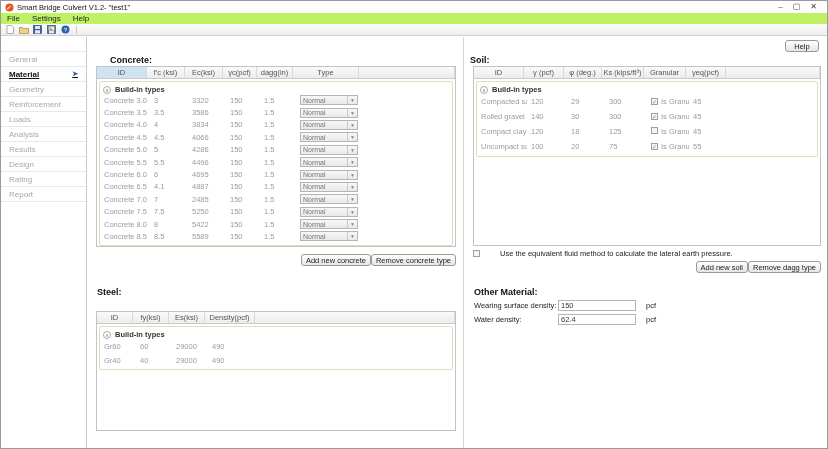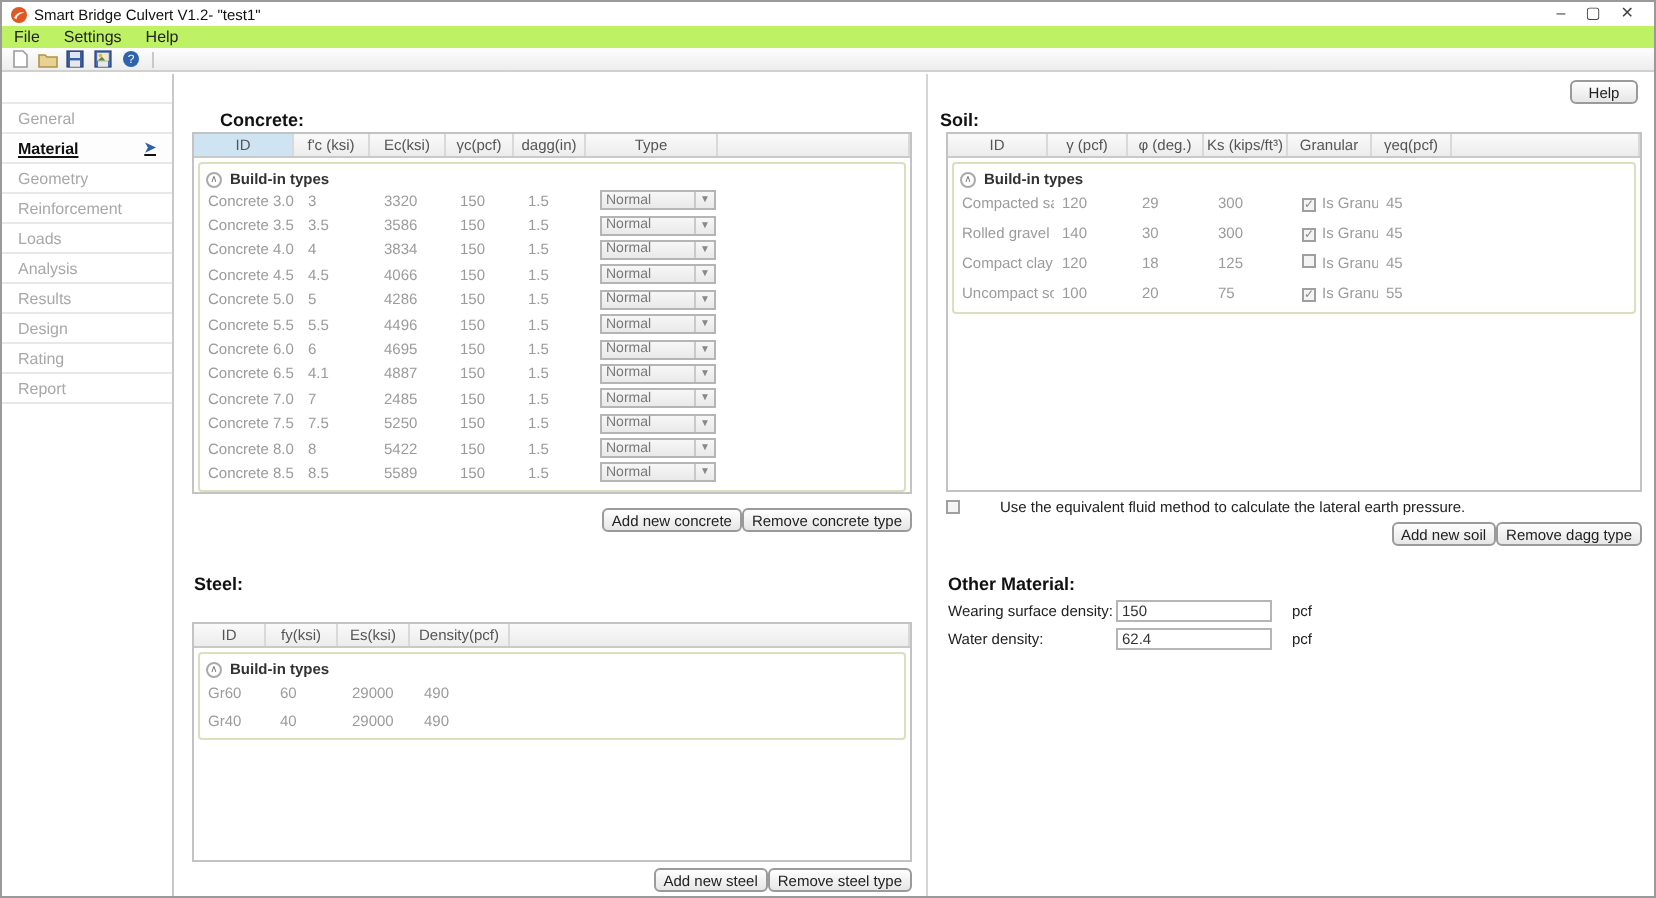--- a/index.html
+++ b/index.html
@@ -387,23 +387,20 @@
               </div>
             <div class="row strow">
                 <div class="tc-id">Gr40</div>
                 <div class="tc-fy">40</div>
                 <div class="tc-es">29000</div>
                 <div class="tc-de">490</div>
               </div>
           </div>
         </div>
 
-        <div class="btn-row" style="left:8px; top:397px; width:360px;">
-          <span class="btn">Add new steel</span><span class="btn">Remove steel type</span>
-        </div>
       </div>
 
       <div class="col-right">
         <div class="section-title" style="position:absolute; left:6px; top:18px;">Soil:</div>
 
         <div class="tbl" style="left:9px; top:29px; width:348px; height:180px;">
           <div class="tbl-head">
             <div class="th sc-id">ID</div>
             <div class="th sc-g">γ (pcf)</div>
             <div class="th sc-p">φ (deg.)</div>

